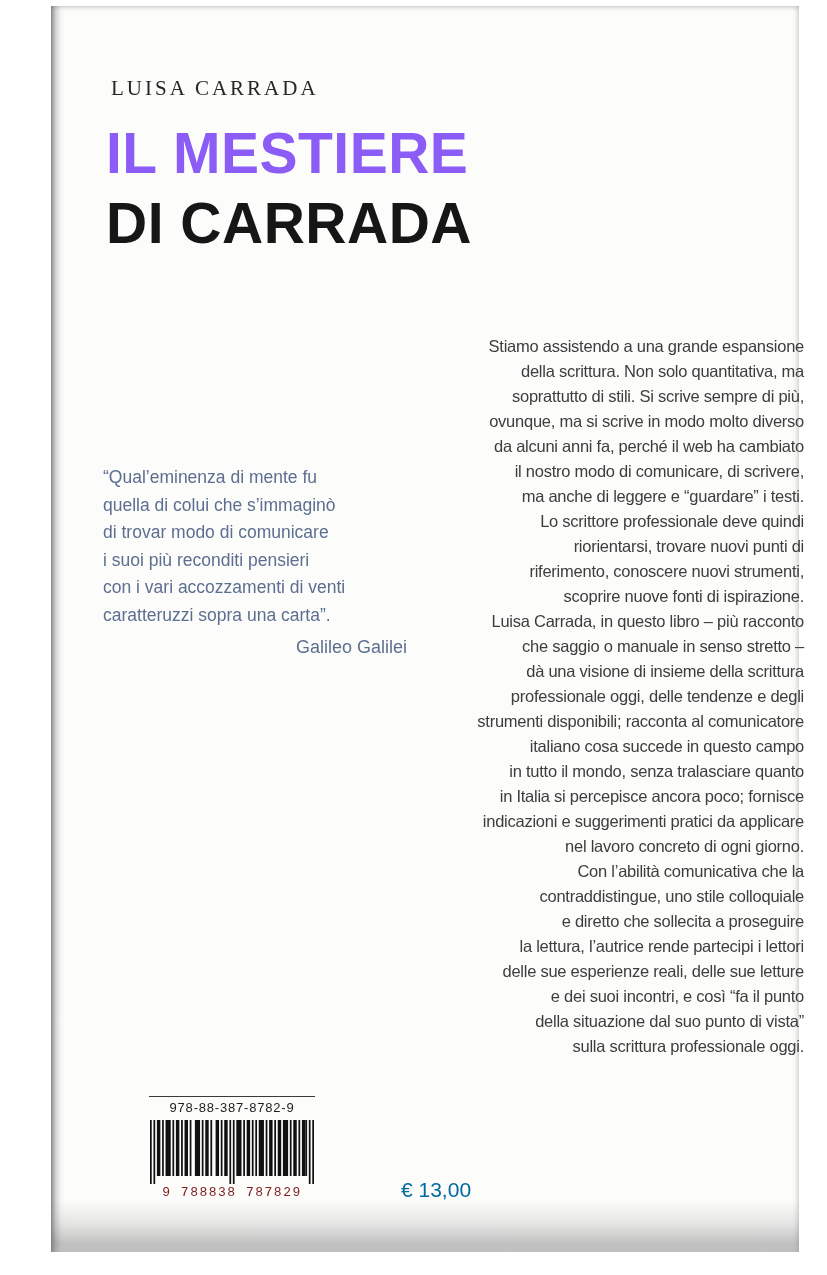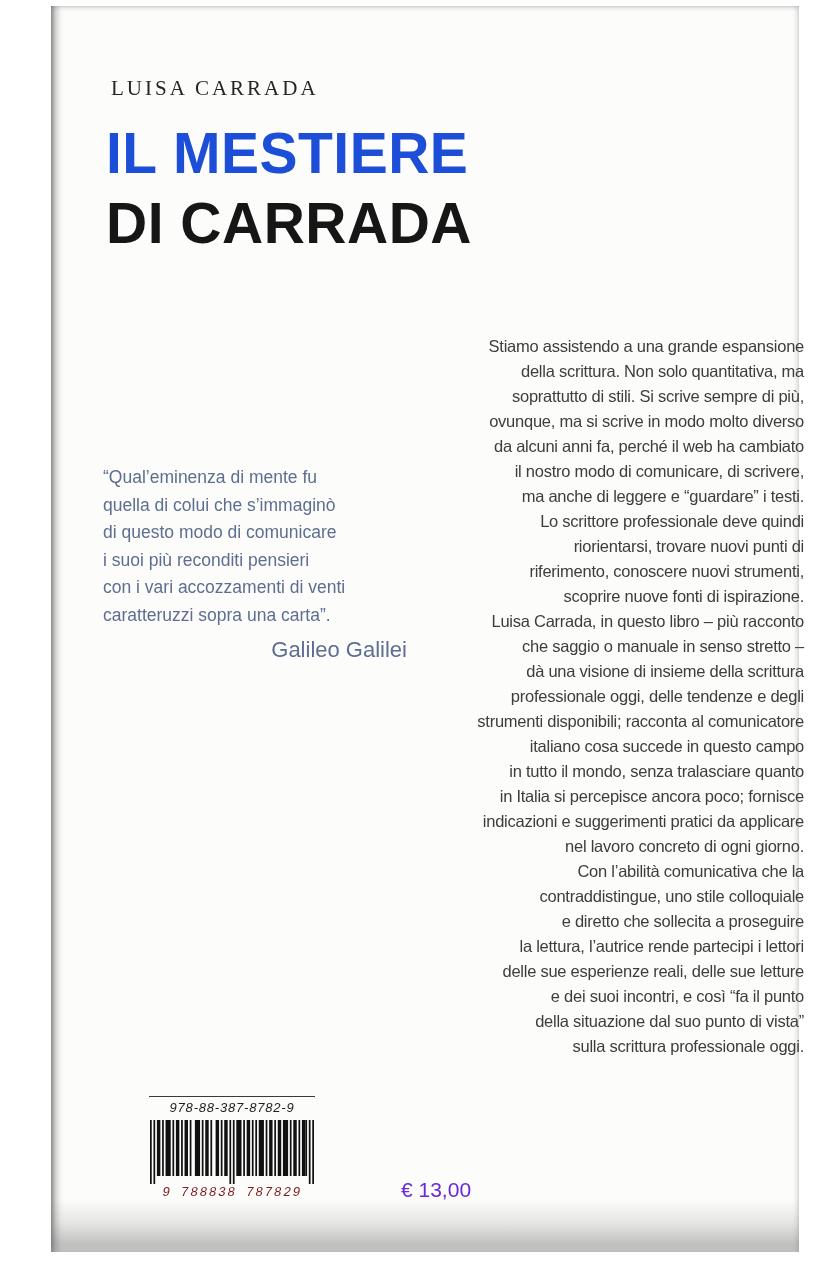--- a/index.html
+++ b/index.html
@@ -62,40 +62,40 @@
 
   .title { position: absolute; left: 55px; top: 112px; }
   .title .t1, .title .t2 {
     display: block;
     font-family: "Liberation Sans", sans-serif;
     font-weight: 700;
     font-size: 57px;
     line-height: 70px;
     letter-spacing: 0.5px;
   }
-  .title .t1 { color: #1d4ed8; }
+  .title .t1 { color: #8b5cf6; }
   .title .t2 { color: #161616; }
 
   .quote-col {
     position: absolute;
     left: 52px;
     top: 458px;
     width: 312px;
   }
   .quote-text {
     white-space: pre-line;
     font-size: 17.5px;
     line-height: 27.5px;
     color: #5d6e90;
   }
   .quote-attr {
     margin-top: 8px;
     text-align: right;
     padding-right: 8px;
-    font-size: 22px;
+    font-size: 18px;
     color: #5d6e90;
   }
 
   .body-col {
     position: absolute;
     left: 361px;
     top: 328px;
     width: 392px;
     white-space: pre;
     font-size: 16.5px;
@@ -104,21 +104,20 @@
     color: #3d3d3d;
     text-align: right;
   }
 
   .barcode-block {
     position: absolute;
     left: 98px;
     top: 1090px;
     width: 166px;
     text-align: center;
-    font-style: italic;
   }
   .isbn-rule {
     border-top: 1px solid #3a3a3a;
     width: 100%;
     height: 0;
   }
   .isbn {
     margin-top: 3px;
     font-size: 13px;
     letter-spacing: 0.8px;
@@ -137,40 +136,40 @@
     letter-spacing: 1.5px;
     color: #7f1d1d;
     white-space: nowrap;
   }
 
   .price {
     position: absolute;
     left: 350px;
     top: 1172px;
     font-size: 21px;
-    color: #6d28d9;
+    color: #0369a1;
   }
 </style>
 </head>
 <body>
 
 <div class="page">
   <div class="book">
 
     <div class="author">LUISA CARRADA</div>
 
     <div class="title">
       <span class="t1">IL MESTIERE</span>
       <span class="t2">DI CARRADA</span>
     </div>
 
     <div class="quote-col">
       <div class="quote-text">“Qual’eminenza di mente fu
 quella di colui che s’immaginò
-di questo modo di comunicare
+di trovar modo di comunicare
 i suoi più reconditi pensieri
 con i vari accozzamenti di venti
 caratteruzzi sopra una carta”.</div>
       <div class="quote-attr">Galileo Galilei</div>
     </div>
 
     <div class="body-col">Stiamo assistendo a una grande espansione
 della scrittura. Non solo quantitativa, ma
 soprattutto di stili. Si scrive sempre di più,
 ovunque, ma si scrive in modo molto diverso

